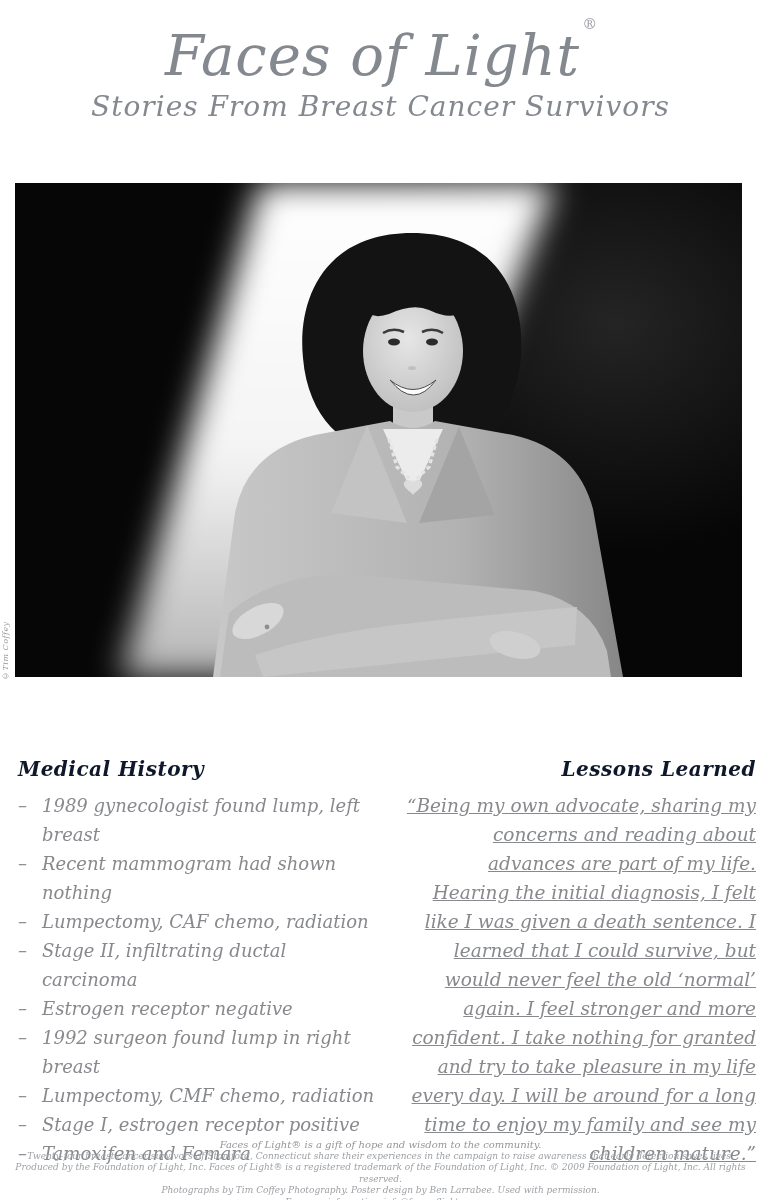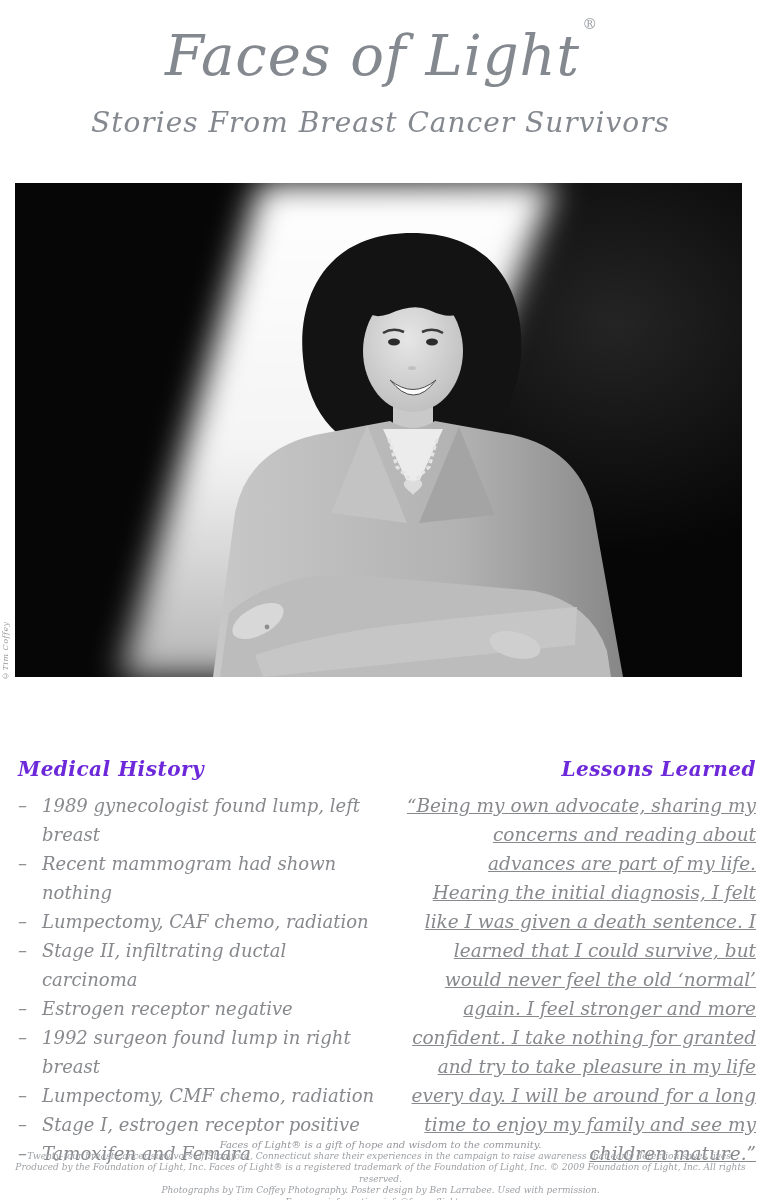--- a/index.html
+++ b/index.html
@@ -8,21 +8,21 @@
     background:#ffffff;overflow:hidden;
     font-family:"DejaVu Serif","Liberation Serif",serif;font-style:italic;
   }
   
   .header{position:absolute;top:24px;left:0;width:100%;text-align:center;}
   .title{
     font-size:56px;line-height:1.15;color:#84888f;letter-spacing:1px;font-weight:normal;
   }
   .title sup{font-size:15px;position:relative;top:-26px;left:2px;color:#9a9da3;}
   .subtitle{
-    margin-top:18px;font-size:28px;color:#84888f;letter-spacing:1px;
+    margin-top:2px;font-size:28px;color:#84888f;letter-spacing:1px;
   }
   
   .photo{
     position:absolute;left:15px;top:183px;width:727px;height:494px;
     background:#060606;
   }
   .photo svg{display:block;width:100%;height:100%;}
   .photo-credit{
     position:absolute;left:1px;top:592px;height:88px;width:11px;
     writing-mode:vertical-rl;transform:rotate(180deg);
@@ -30,21 +30,21 @@
   }
   
   .subject-name{
     position:absolute;top:700px;left:0;width:100%;text-align:center;
     font-size:31px;color:#94979d;letter-spacing:1px;
   }
   
   .col{position:absolute;top:757px;}
   .col-left{left:18px;width:362px;}
   .col-right{left:400px;width:356px;text-align:right;}
-  .col-heading{font-size:20px;color:#6d28d9;margin:0 0 10px 0;letter-spacing:.5px;}
+  .col-heading{font-size:20px;color:#0f172a;margin:0 0 10px 0;letter-spacing:.5px;}
   .mh-list{margin:0;padding:0;list-style:none;}
   .mh-item{display:flex;font-size:18px;line-height:29px;color:#87898d;}
   .mh-dash{flex:0 0 24px;color:#8e9094;}
   .mh-text{flex:1;}
   .quote{
     font-size:18.5px;line-height:29px;color:#87898d;margin:0;
     padding-left:10px;text-indent:-10px;text-decoration:underline;
   }
   
   .footer{

